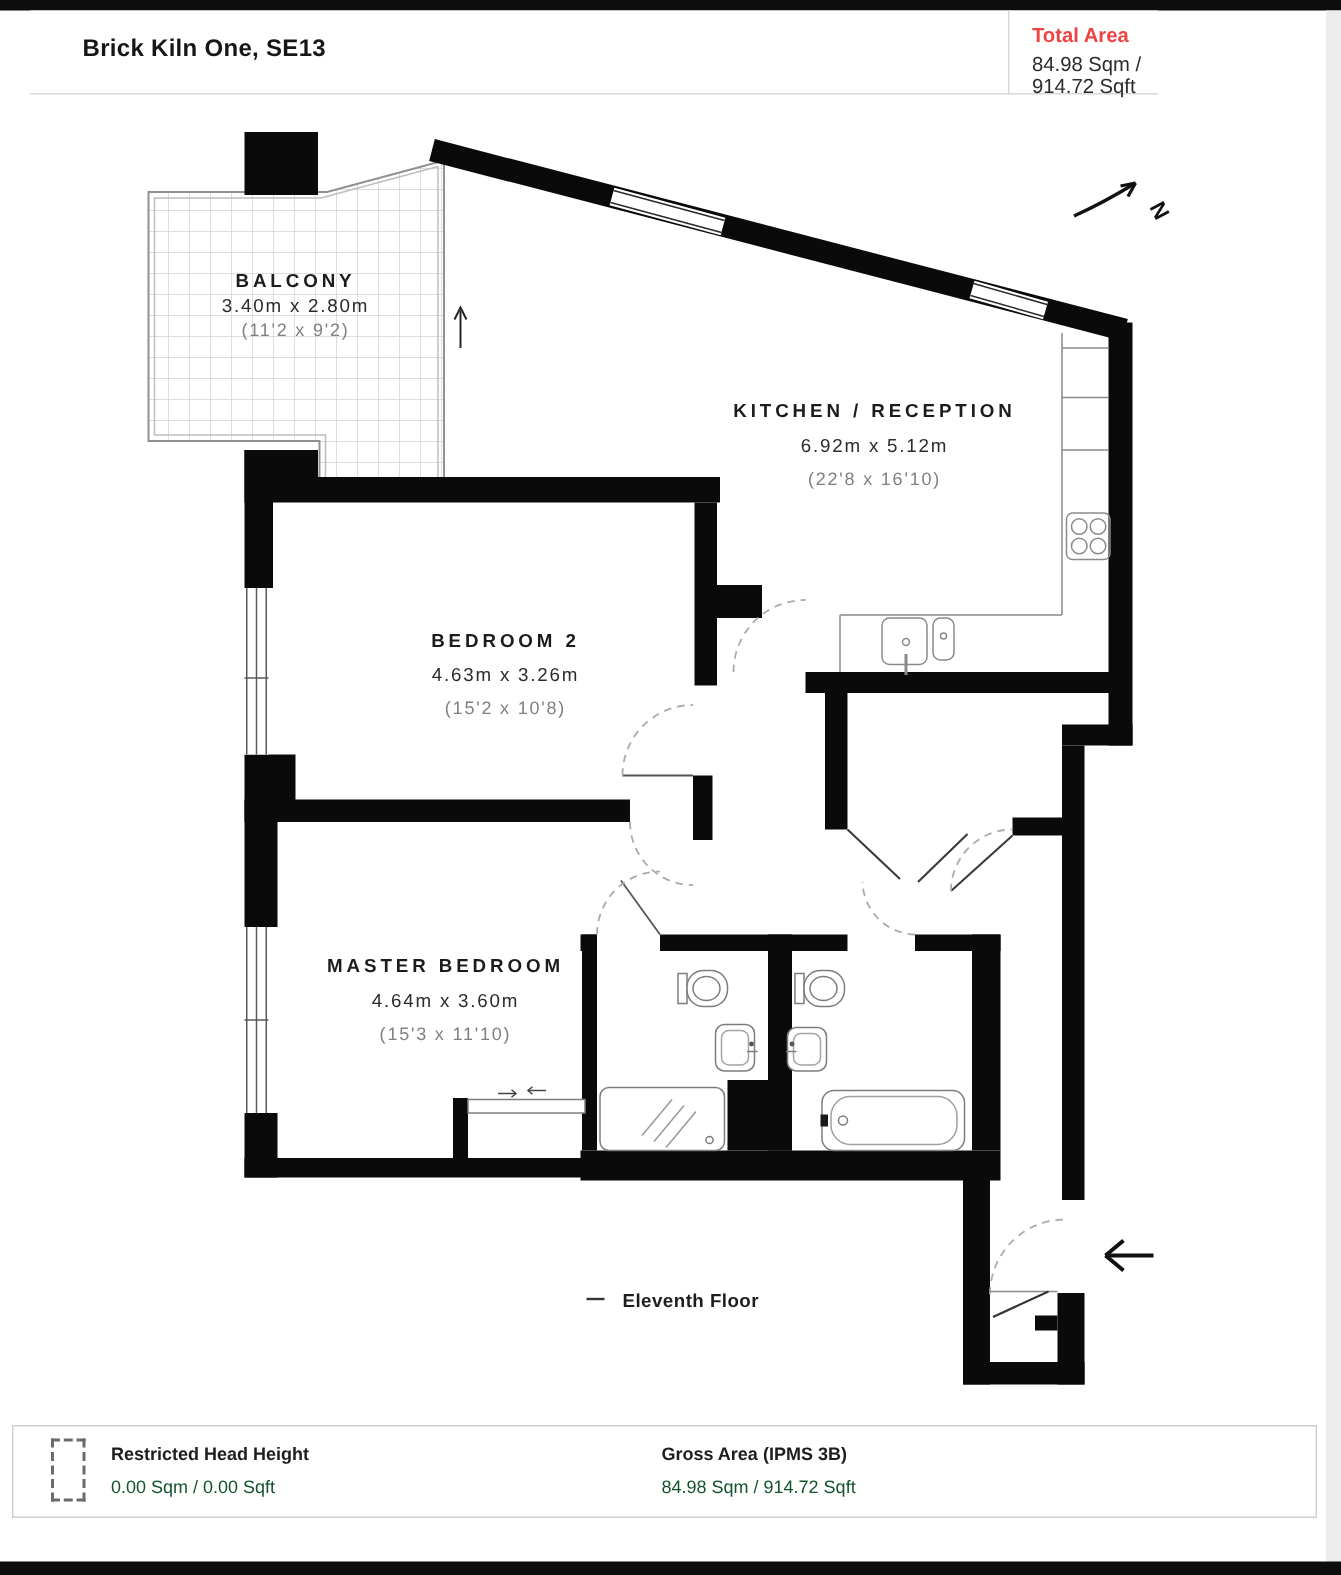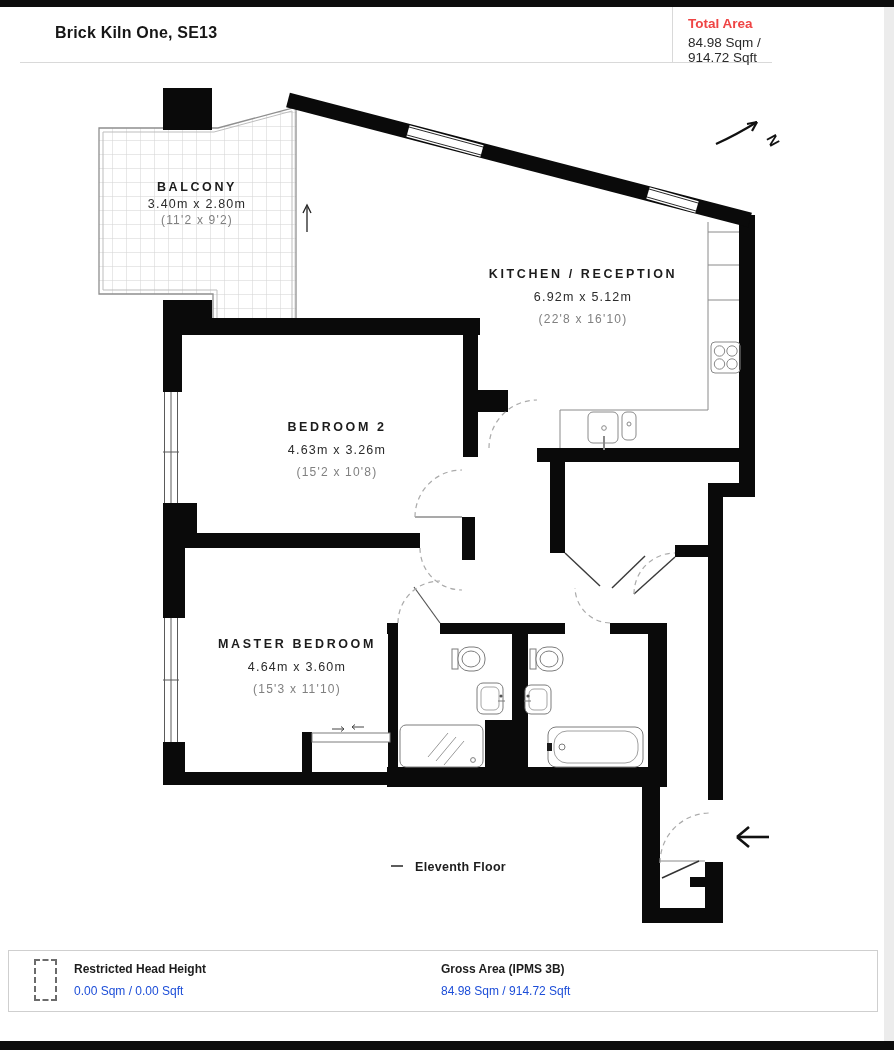--- a/index.html
+++ b/index.html
@@ -12,21 +12,21 @@
   
   #header{position:absolute;top:7px;left:0;width:752px;height:55px;border-bottom:1px solid #d9d9d9;background:#fff;margin-left:20px;}
   #header .title{position:absolute;left:35px;top:17px;font-size:16px;font-weight:bold;color:#161616;letter-spacing:.2px;}
   #header .divider{position:absolute;left:652px;top:0;width:1px;height:55px;background:#d9d9d9;}
   #header .ta-label{position:absolute;left:668px;top:9px;font-size:13.5px;font-weight:bold;color:#ef4444;}
   #header .ta-value{position:absolute;left:668px;top:28px;font-size:13.5px;color:#2b2b2b;}
   
   #legend{position:absolute;top:950px;left:8px;width:868px;height:60px;border:1px solid #cfcfcf;background:#fff;}
   .leg-item{position:absolute;top:0;height:60px;text-align:right;}
   .leg-label{position:absolute;top:11px;left:0;font-size:12px;font-weight:bold;color:#1d1d1d;white-space:nowrap;}
-  .leg-value{position:absolute;top:33px;left:0;font-size:12px;color:#1d4ed8;white-space:nowrap;}
+  .leg-value{position:absolute;top:33px;left:0;font-size:12px;color:#14532d;white-space:nowrap;}
   .leg-icon{position:absolute;top:8px;}
   svg text{font-family:"Liberation Sans",sans-serif;}
   .room-name{font-size:12.5px;font-weight:bold;letter-spacing:2.6px;fill:#1c1c1c;}
   .room-metric{font-size:12.5px;letter-spacing:1.2px;fill:#2c2c2c;}
   .room-imperial{font-size:12px;letter-spacing:1.2px;fill:#808080;}
   .floor-label{font-size:12.5px;font-weight:bold;fill:#1d1d1d;letter-spacing:.3px;}
   .north-n{font-size:15px;font-weight:bold;fill:#111;}
 </style>
 </head>
 <body>

